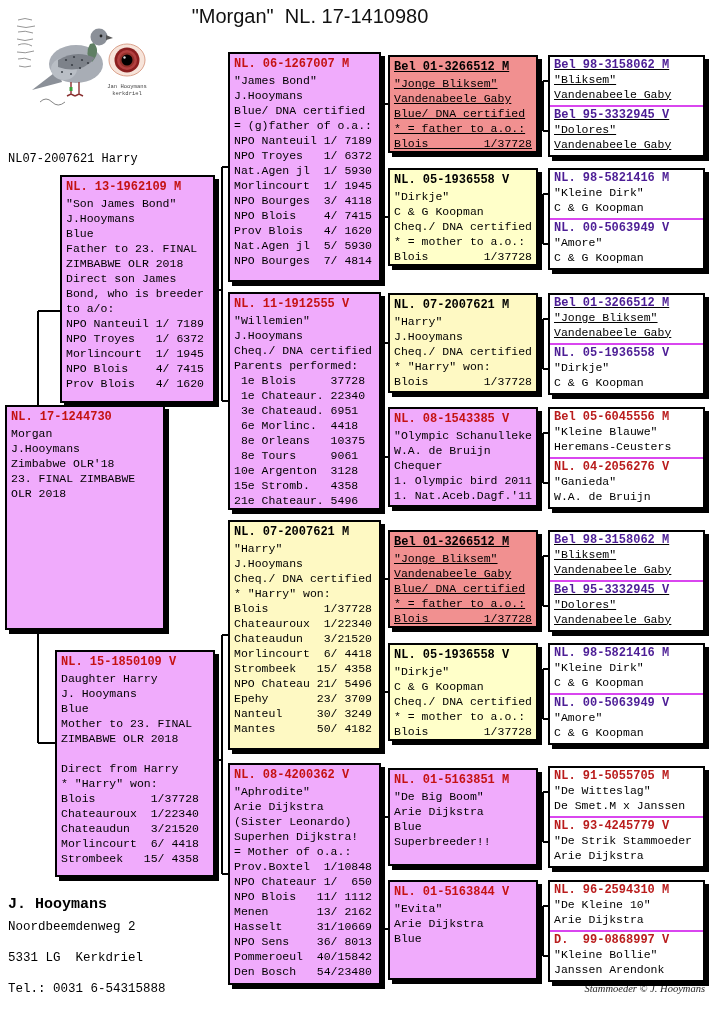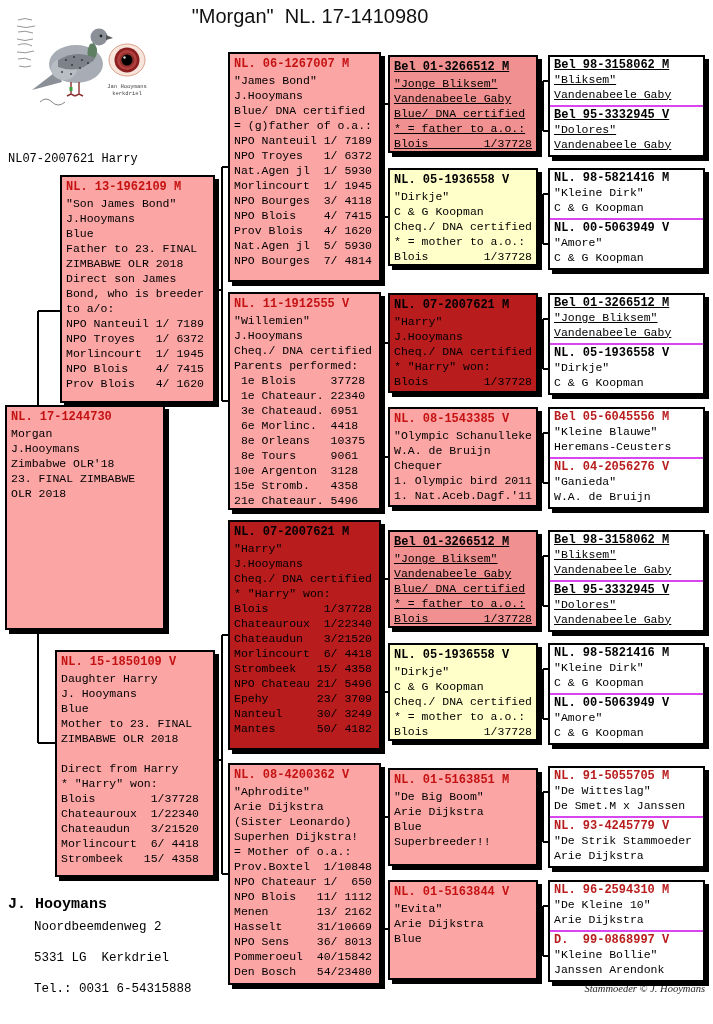--- a/index.html
+++ b/index.html
@@ -4,45 +4,45 @@
 <style>
   html,body { margin:0; padding:0; background:#fff; }
   .page { position:relative; width:713px; height:1024px; background:#fff;
           font-family:"Liberation Mono",monospace; overflow:hidden; }
 
   .title { position:absolute; top:5px; left:0; width:620px; text-align:center;
            font:20px "Liberation Sans",sans-serif; color:#111; white-space:pre; }
 
   .connectors { position:absolute; left:0; top:0; z-index:0; }
 
-  .box { position:absolute; z-index:2; background:#fca5a5; border:2px solid #000;
+  .box { position:absolute; z-index:2; background:#f0abfc; border:2px solid #000;
          box-shadow:4px 4px 0 #000; box-sizing:border-box; padding:2px 4px;
          overflow:hidden; }
   .box .hdr { font:bold 12px/17px "Liberation Mono",monospace; color:#c41212; white-space:pre; }
   .box .bd  { font:11.5px/15px "Liberation Mono",monospace; color:#000; white-space:pre; }
   .pink   { background:#f19090;text-decoration:underline; }
   .yellow { background:#ffffc9; }
-  .green  { background:#b91c1c; }
+  .green  { background:#fef9c3; }
   .pink .hdr, .yellow .hdr, .green .hdr { color:#000; }
 
   .pair { position:absolute; z-index:2; border:2px solid #000; box-shadow:4px 4px 0 #000;
           box-sizing:border-box; background:#fff; }
   .sub  { height:48px; padding:1px 4px; box-sizing:border-box; overflow:hidden; background:#fff; }
   .sub + .sub { border-top:2px solid #d946ef; }
   .sub .hdr { font:bold 12px/15px "Liberation Mono",monospace; color:#b91c1c; white-space:pre; }
   .sub .bd  { font:11.5px/14.5px "Liberation Mono",monospace; color:#000; white-space:pre; }
-  .sub.pink .hdr, .sub.yellow .hdr, .sub.green .hdr { color:#000000; }
+  .sub.pink .hdr, .sub.yellow .hdr, .sub.green .hdr { color:#4c1d95; }
 
   .harry-note { position:absolute; left:8px; top:152px; font:12px/15px "Liberation Mono",monospace;
                 color:#000; white-space:pre; }
 
   .footer-name { position:absolute; left:8px; top:896px;
                  font:bold 15px/18px "Liberation Mono",monospace; color:#000; white-space:pre; }
   .footer-addr { position:absolute; left:8px; top:920px;
-                 font:12.5px/15.5px "Liberation Mono",monospace; color:#000; white-space:pre;margin-left:26px; }
+                 font:12.5px/15.5px "Liberation Mono",monospace; color:#000; white-space:pre; }
   .credit { position:absolute; right:8px; top:983px;
             font:italic 10.5px "Liberation Serif",serif; color:#222; white-space:pre; }
 
   .art { position:absolute; left:14px; top:12px; z-index:1; }
 </style>
 </head>
 <body>
 
 <div class="page">
 

